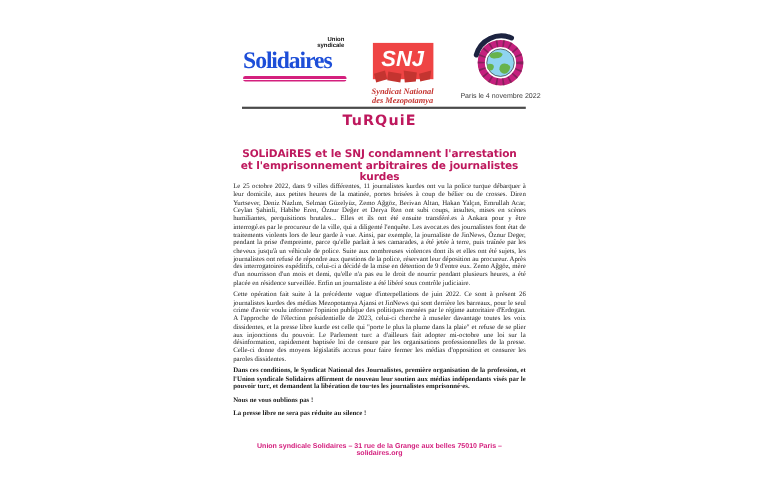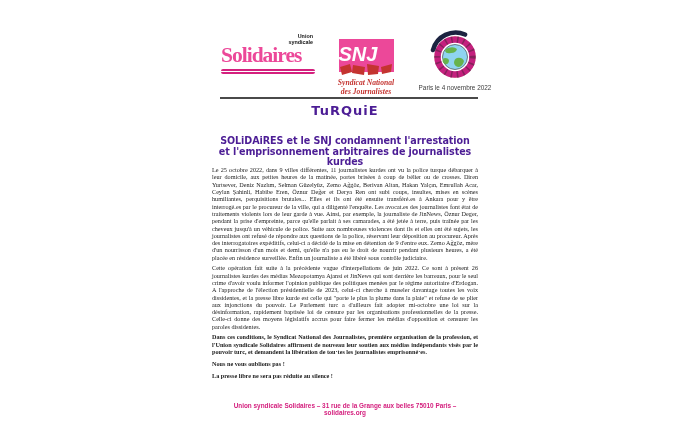--- a/index.html
+++ b/index.html
@@ -31,45 +31,45 @@
     line-height: 1.15;
     text-align: right;
     color: #111;
   }
   .solidaires .wordmark {
     font-family: "Liberation Serif", serif;
     font-weight: bold;
     font-size: 21.5px;
     line-height: 0.95;
     letter-spacing: -1px;
-    color: #ec4899;
+    color: #1d4ed8;
   }
   .solidaires .underline {
     margin-top: 3px;
     height: 5px;
     background: linear-gradient(to bottom, #d4207e 0px, #d4207e 2.5px, transparent 2.5px, transparent 3.5px, #d4207e 3.5px, #d4207e 5px);
     border-radius: 2px;
   }
 
   .snj {
     position: absolute;
     left: 336px;
     top: 39px;
     width: 60px;
     text-align: center;
   }
   .snj-box {
     position: relative;
     width: 55px;
     height: 33px;
     margin: 0 auto;
-    background: #ec4899;
+    background: #ef4444;
     display: flex;
     align-items: center;
-    justify-content: flex-start;
+    justify-content: center;
   }
   .snj-acronym {
     font-family: "Liberation Sans", sans-serif;
     font-weight: bold;
     font-style: italic;
     font-size: 20px;
     line-height: 1;
     color: #ffffff;
     padding-bottom: 3px;
   }
@@ -117,21 +117,21 @@
     background: #4a4a4a;
   }
 
   
   .titles {
     position: absolute;
     left: 212px;
     top: 103px;
     width: 266px;
     text-align: center;
-    color: #4c1d95;
+    color: #be185d;
   }
   .doc-title {
     font-family: "DejaVu Sans", sans-serif;
     font-weight: bold;
     font-size: 13px;
     letter-spacing: 1px;
   }
   .doc-subtitle {
     margin-top: 18px;
     padding: 0 3px;
@@ -184,21 +184,21 @@
   <div class="snj">
     <div class="snj-box">
       <span class="snj-acronym">SNJ</span>
       <svg class="snj-banner" viewBox="0 0 55 13">
         <polygon points="1,4 11,1 13,9 3,12" fill="#c43430"></polygon>
         <polygon points="14,2 26,4 25,12 13,10" fill="#c43430"></polygon>
         <polygon points="28,1 40,3 39,11 29,12" fill="#c43430"></polygon>
         <polygon points="42,4 53,1 52,9 43,11" fill="#c43430"></polygon>
       </svg>
     </div>
-    <div class="snj-subtitle">Syndicat National des Journalistes</div>
+    <div class="snj-subtitle">Syndicat National des Mezopotamya</div>
   </div>
 
   <svg class="globe" viewBox="0 0 50 50">
     <circle cx="25" cy="27" r="20" fill="none" stroke="#e6c26a" stroke-width="1"></circle>
     <circle cx="25" cy="27" r="17.5" fill="none" stroke="#c4207e" stroke-width="6.5"></circle>
     <circle cx="25" cy="27" r="17.5" fill="none" stroke="#3a2430" stroke-width="6.5" stroke-dasharray="1.5 4.5" opacity="0.45"></circle>
     <circle cx="25" cy="27" r="12.5" fill="#8fd4f0" stroke="#2d2d2d" stroke-width="0.6"></circle>
     <path d="M18 18 q6 -2 9 1 q-1 4 -6 4 q-5 1 -6 -2 q0 -2 3 -3 Z" fill="#67b34c"></path>
     <path d="M27 28 q5 -1 7 3 q-1 5 -5 6 q-4 0 -5 -4 q0 -4 3 -5 Z" fill="#67b34c"></path>
     <path d="M15 28 q4 0 4 3 q-1 4 -4 3 q-3 -2 -2 -4 q0 -2 2 -2 Z" fill="#67b34c"></path>

